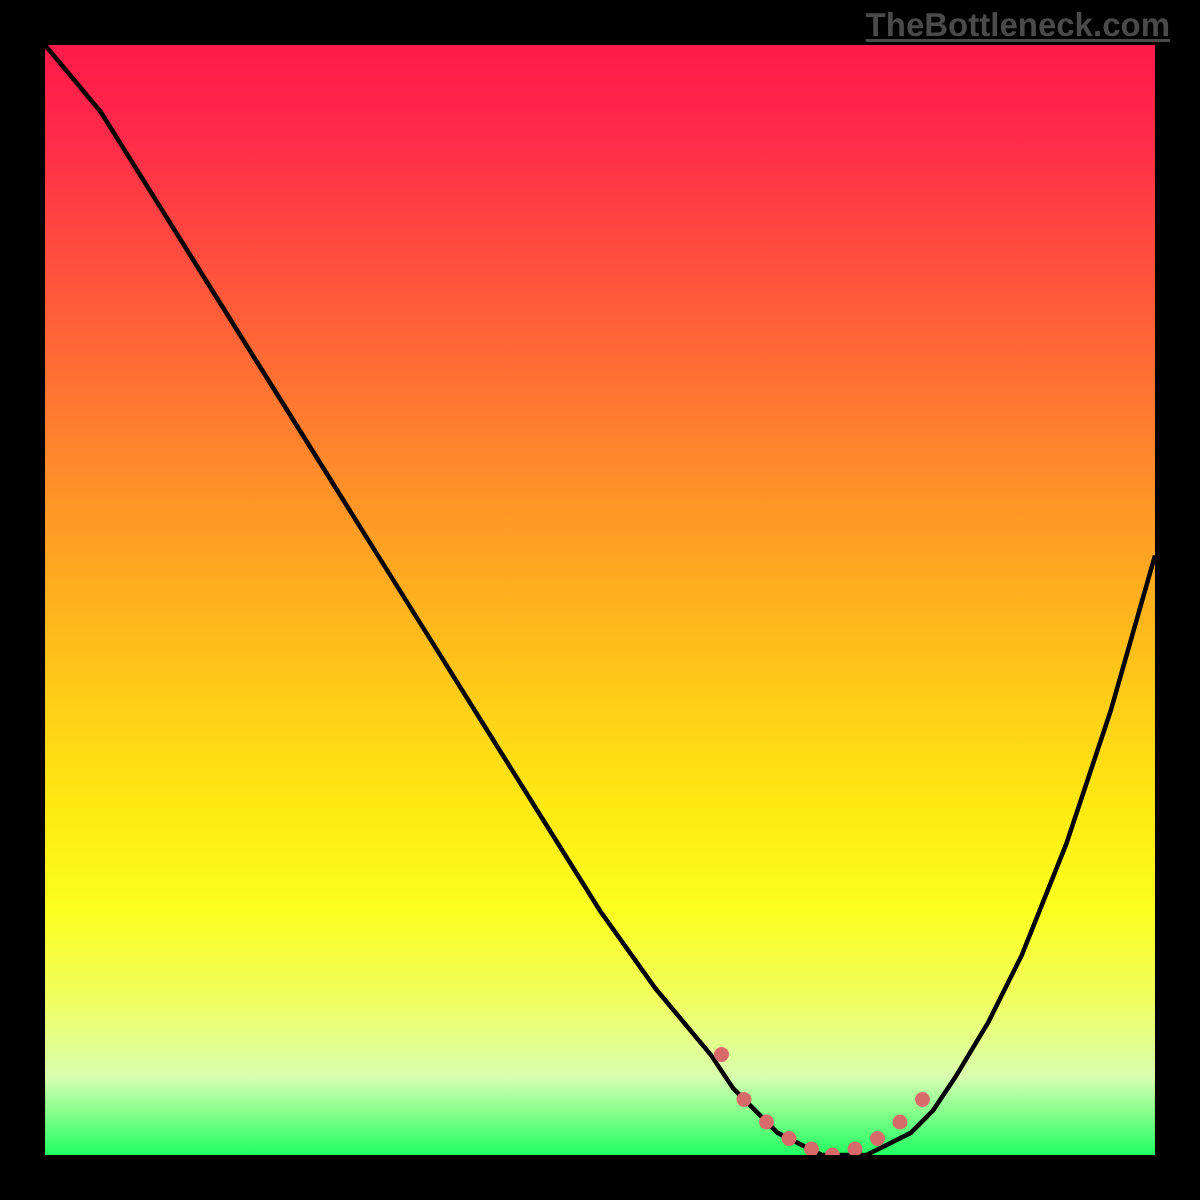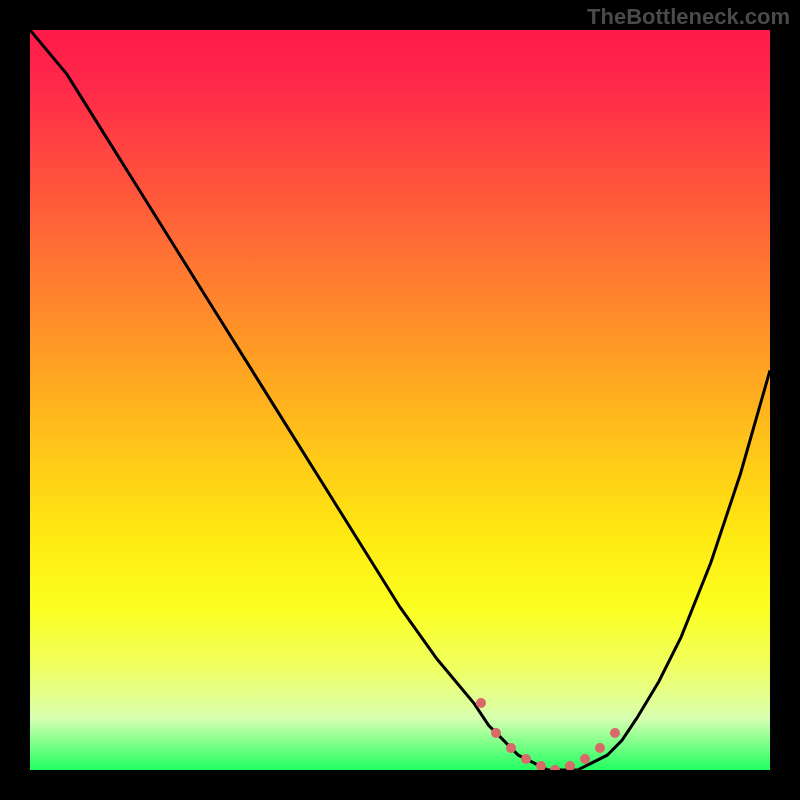--- a/index.html
+++ b/index.html
@@ -7,25 +7,26 @@
     width: 800px;
     height: 800px;
     background: #000;
     position: relative;
     font-family: Arial, sans-serif;
     overflow: hidden;
   }
   .watermark {
     position: absolute;
     top: 4px;
-    right: 10px;
+    right: 20px;
     color: #4a4a4a;
     font-size: 22px;
     font-weight: bold;
     z-index: 10;
+    text-decoration: underline;
   }
   .plot-area {
     position: absolute;
     left: 30px;
     top: 30px;
     width: 740px;
     height: 740px;
     overflow: hidden;
   }
   .gradient {

